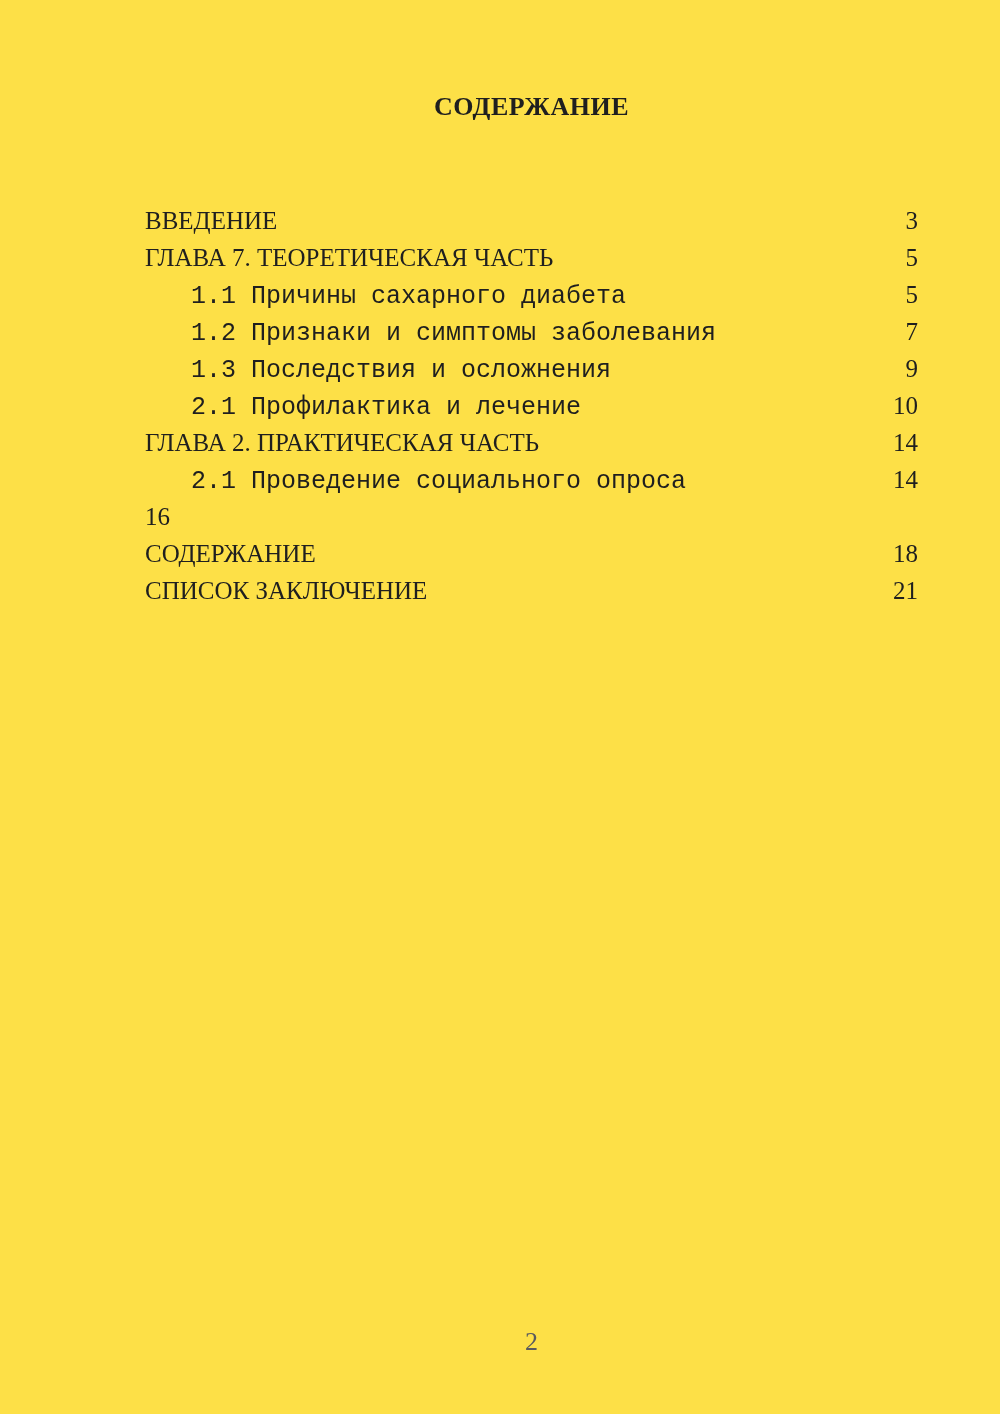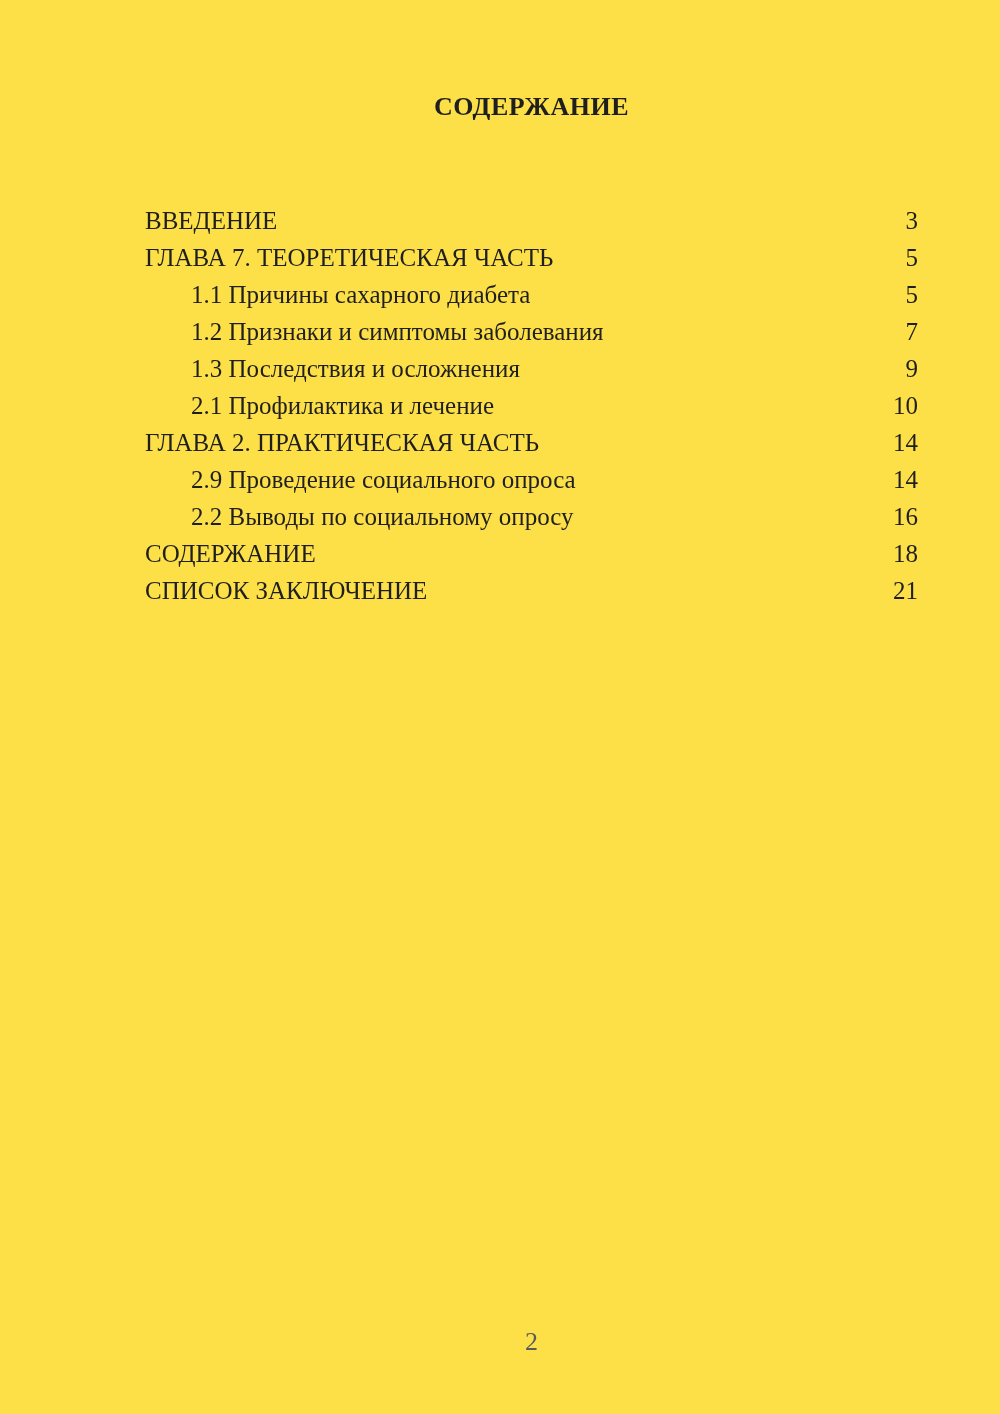--- a/index.html
+++ b/index.html
@@ -45,20 +45,21 @@
     align-items: baseline;
     height: 37px;
     line-height: 37px;
     font-size: 25px;
   }
   .toc-row .toc-label {
     white-space: nowrap;
   }
   .toc-row.indent .toc-label {
     padding-left: 46px;
+    font-family: Liberation Mono, monospace;
   }
   .toc-row .toc-page {
     white-space: nowrap;
     text-align: right;
   }
   .footer-pagenum {
     position: absolute;
     top: 1328px;
     left: 145px;
     width: 773px;
@@ -98,25 +99,24 @@
   </div>
       <div class="toc-row indent">
     <span class="toc-label">2.1 Профилактика и лечение</span>
     <span class="toc-page">10</span>
   </div>
       <div class="toc-row">
     <span class="toc-label">ГЛАВА 2. ПРАКТИЧЕСКАЯ ЧАСТЬ</span>
     <span class="toc-page">14</span>
   </div>
       <div class="toc-row indent">
-    <span class="toc-label">2.9 Проведение социального опроса</span>
+    <span class="toc-label">2.1 Проведение социального опроса</span>
     <span class="toc-page">14</span>
   </div>
       <div class="toc-row indent">
-    <span class="toc-label">2.2 Выводы по социальному опросу</span>
     <span class="toc-page">16</span>
   </div>
       <div class="toc-row">
     <span class="toc-label">СОДЕРЖАНИЕ</span>
     <span class="toc-page">18</span>
   </div>
       <div class="toc-row">
     <span class="toc-label">СПИСОК ЗАКЛЮЧЕНИЕ</span>
     <span class="toc-page">21</span>
   </div>

